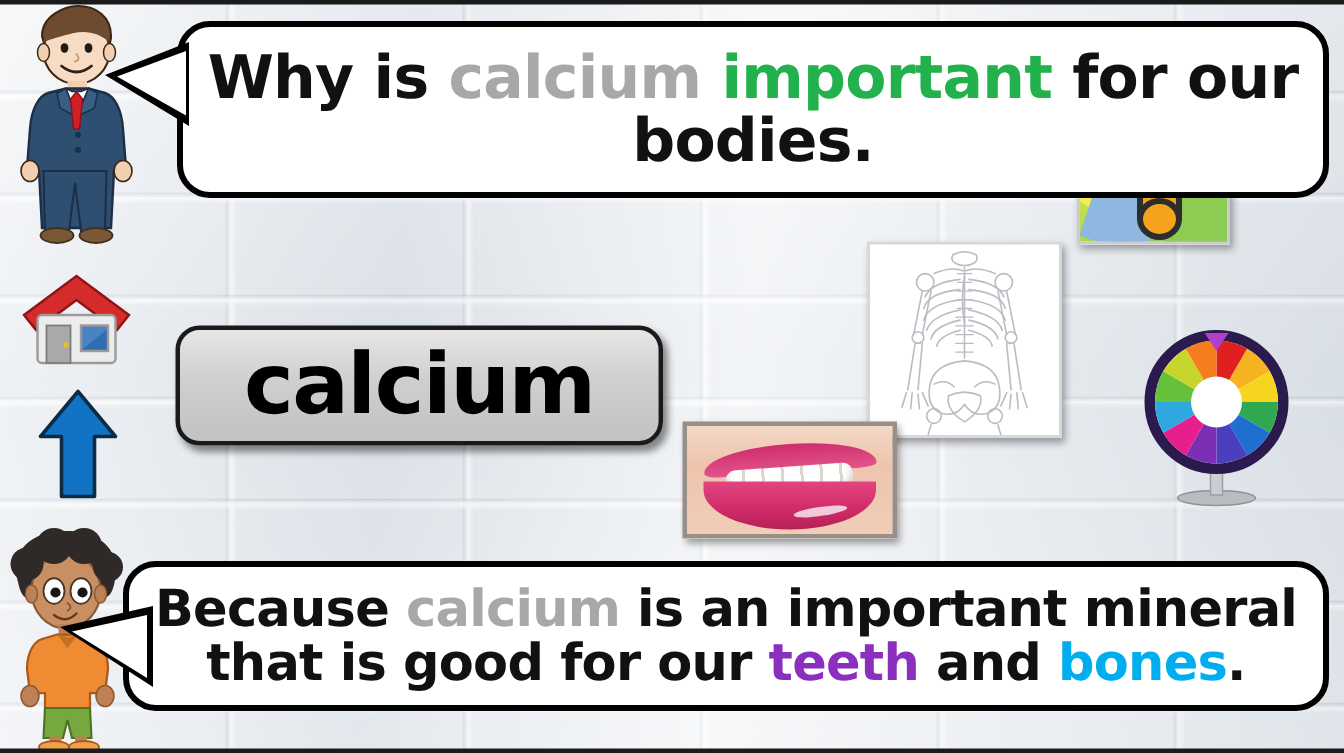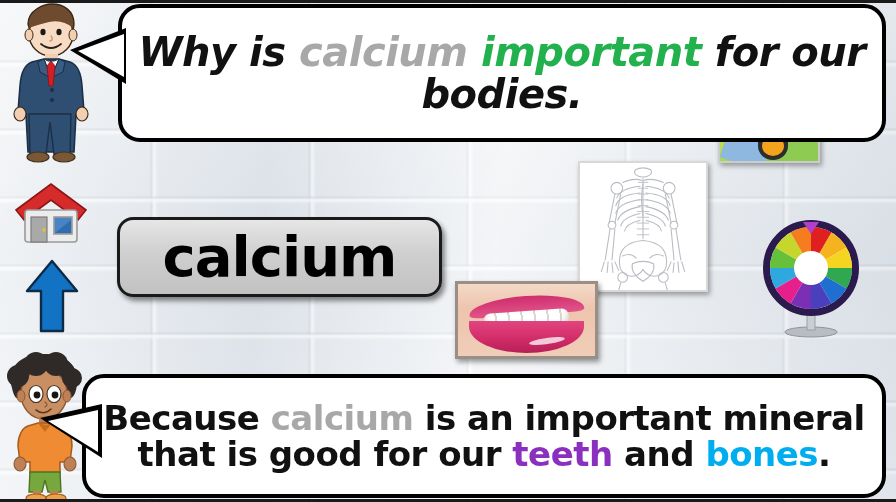--- a/index.html
+++ b/index.html
@@ -68,32 +68,31 @@
     font-family: "DejaVu Sans", sans-serif;
     font-weight: bold;
     color: #111111;
     line-height: 1.06;
     padding: 0 14px;
     letter-spacing: -0.5px;
   }
 
   #bubble-top {
     left: 118px;
-    top: 4px;
+    top: 14px;
     width: 768px;
-    height: 138px;
-    font-style: italic;
+    height: 118px;
   }
   #bubble-top .bubble-text { font-size: 40px; }
 
   #bubble-bottom {
     left: 82px;
     top: 374px;
     width: 804px;
-    height: 124px;
+    height: 100px;
   }
   #bubble-bottom .bubble-text { font-size: 34px; }
 
   
   .tail {
     position: absolute;
     width: 0;
     height: 0;
     z-index: 21;
   }

